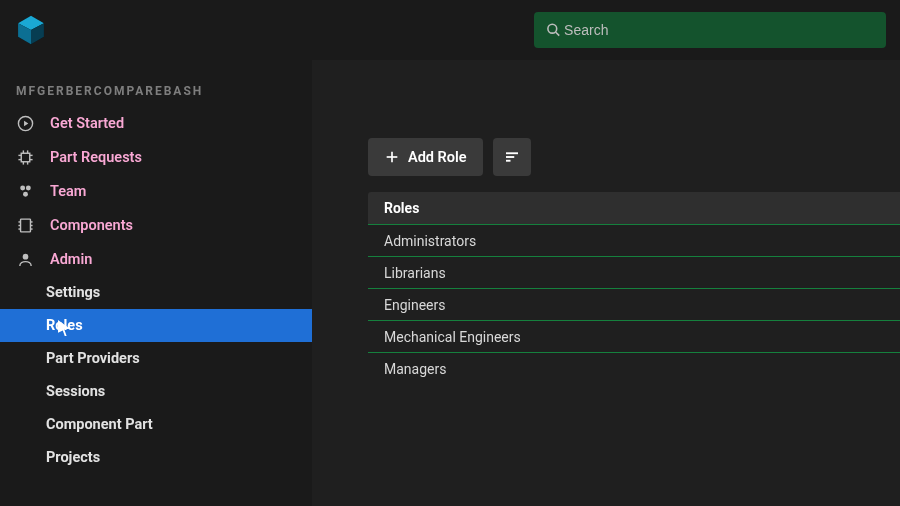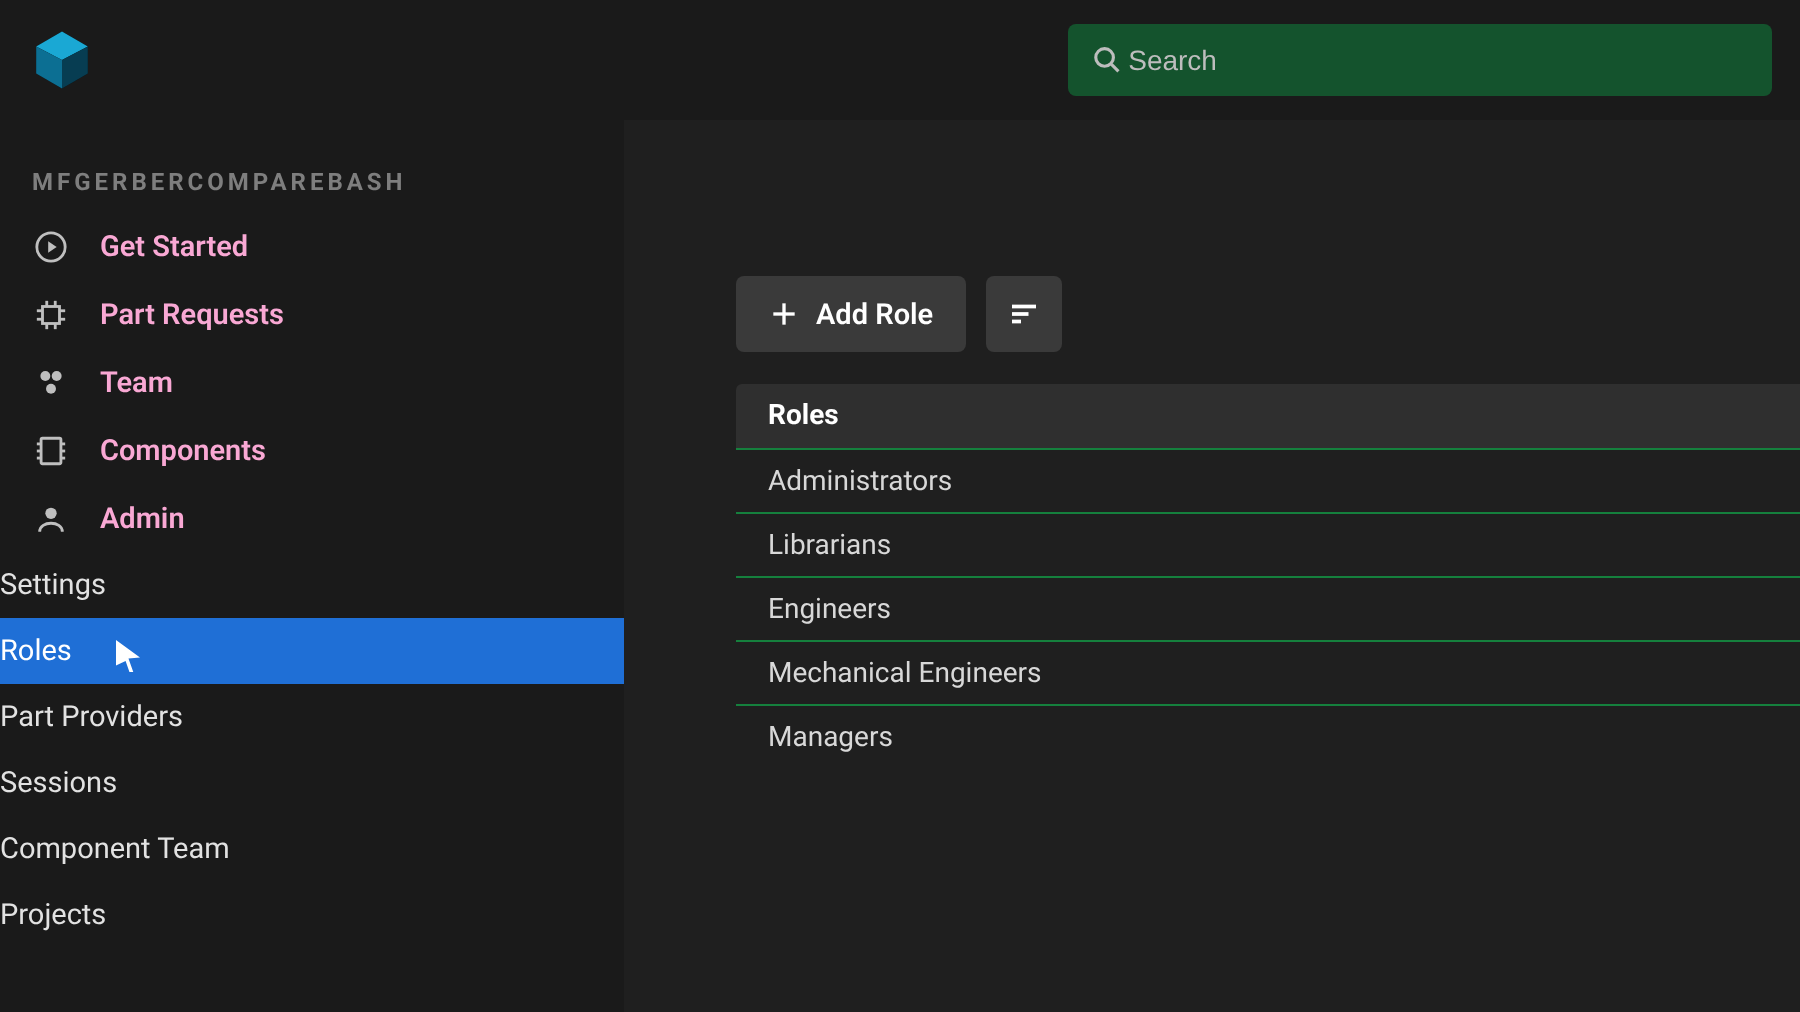--- a/index.html
+++ b/index.html
@@ -9,21 +9,21 @@
   .logo { width:34px; height:34px; display:flex; align-items:center; justify-content:center; }
   .spacer { flex:1; }
   .search-wrap { display:flex; align-items:center; background:#14532d; border-radius:4px; height:36px; width:352px; padding:0 12px; gap:3px; color:#bdbdbd; }
   .search-wrap input { background:transparent; border:none; outline:none; color:#d0d0d0; font-size:14px; width:100%; }
   .search-wrap input::placeholder { color:#bdbdbd; }
   .body { display:flex; flex:1; min-height:0; }
   .sidebar { width:312px; background:#1a1a1a; display:flex; flex-direction:column; padding-top:24px; overflow:hidden; }
   .ws-label { color:#7e7e7e; font-size:12px; font-weight:700; letter-spacing:2px; padding:0 16px 8px 16px; }
   .nav-item { display:flex; align-items:center; gap:16px; height:34px; padding:0 16px; color:#f9a8d4; font-size:14.5px; font-weight:600; cursor:pointer; }
   .nav-icon { width:18px; height:18px; display:flex; align-items:center; justify-content:center; color:#bfbfbf; }
-  .sub-item { display:flex; align-items:center; height:33px; color:#e2e2e2; font-size:14.5px; font-weight:400; cursor:pointer; }
+  .sub-item { display:flex; align-items:center; height:33px; padding-left:46px; color:#e2e2e2; font-size:14.5px; font-weight:700; cursor:pointer; }
   .sub-item.active { background:#1f6fd6; color:#fff; }
   .cursor { position:relative; }
   .cursor::after{
     content:""; position:absolute; left:58px; top:11px; width:12px; height:16px;
     background:#fff;
     clip-path: polygon(0 0, 100% 55%, 52% 58%, 72% 100%, 56% 100%, 40% 66%, 0 80%);
     pointer-events:none;
   }
   .main { flex:1; background:#1f1f1f; padding:78px 0 0 56px; position:relative; }
   .toolbar { position:absolute; top:78px; left:56px; display:flex; gap:10px; }
@@ -123,21 +123,21 @@
               <path d="M4 21c0-4 4-6 8-6s8 2 8 6" fill="none" stroke="#bfbfbf" stroke-width="2"></path>
             </svg>
         </span>
         <span>Admin</span>
       </div>
 
       <div class="sub-item">Settings</div>
       <div class="sub-item active cursor">Roles</div>
       <div class="sub-item">Part Providers</div>
       <div class="sub-item">Sessions</div>
-      <div class="sub-item">Component Team</div>
+      <div class="sub-item">Component Part</div>
       <div class="sub-item">Projects</div>
     </div>
 
     <div class="main">
       <div class="toolbar">
         <div class="btn">
           <svg width="16" height="16" viewBox="0 0 24 24" stroke="#fff" stroke-width="2.5">
               <line x1="12" y1="4" x2="12" y2="20"></line>
               <line x1="4" y1="12" x2="20" y2="12"></line>
             </svg>

